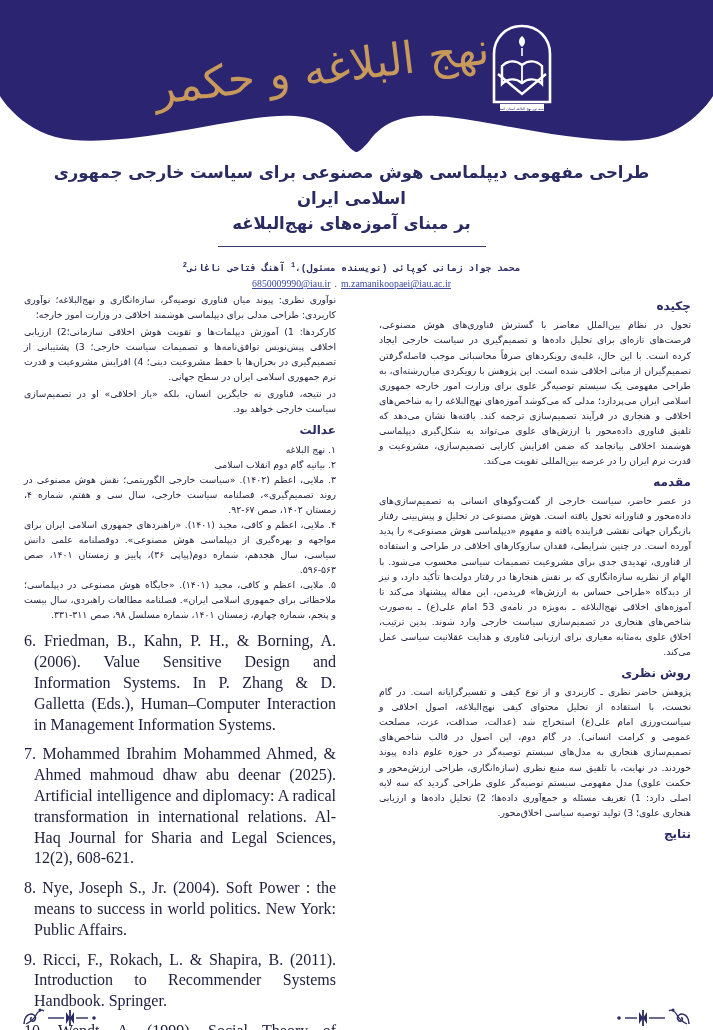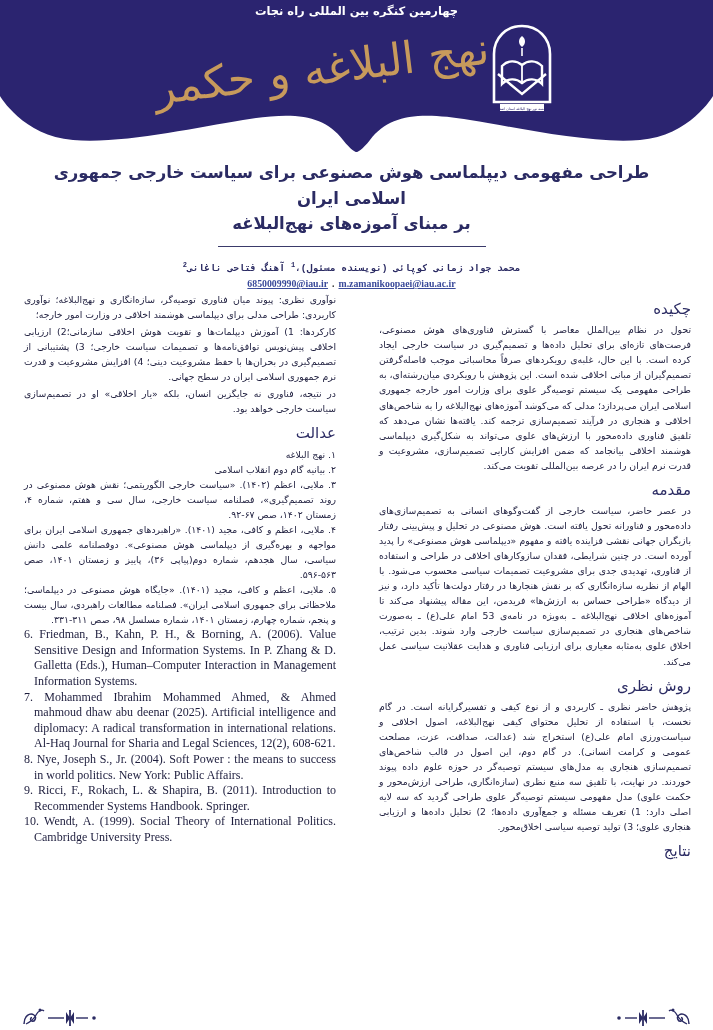--- a/index.html
+++ b/index.html
@@ -96,21 +96,20 @@
     color: #2b2b63;
     direction: rtl;
     font-family: Liberation Mono, monospace;
   }
   .authors sup { font-size: 7px; }
   .emails {
     margin-top: 4px;
     font-size: 9.8px;
     direction: ltr;
     font-family: "Liberation Serif", serif;
-    font-weight: bold;
   }
   .emails a {
     color: #3a4a9a;
     text-decoration: underline;
   }
   .email-sep { color: #333; padding: 0 4px; }
 
   
   .columns {
     position: absolute;
@@ -128,22 +127,22 @@
     text-align: justify;
     text-align-last: right;
     font-size: 9.3px;
     line-height: 1.62;
     color: #1d1d3d;
   }
   .col-right { right: 22px; }
   .col-left  { left: 24px; }
 
   .sec-head {
-    font-size: 15px;
-    font-weight: normal;
+    font-size: 12px;
+    font-weight: bold;
     color: #2b2b63;
     text-align: right;
     text-align-last: right;
     margin: 5px 0 1px 0;
     letter-spacing: -0.2px;
   }
   .para {
     margin: 0 0 2px 0;
   }
   .para.center-last { text-align-last: center; }
@@ -158,23 +157,23 @@
     font-size: 9.3px;
     line-height: 1.62;
     text-indent: 0;
     padding-right: 0;
   }
   .ref-en {
     direction: ltr;
     text-align: justify;
     text-align-last: left;
     font-family: "Liberation Serif", serif;
-    font-size: 12px;
+    font-size: 16px;
     line-height: 1.30;
-    margin: 0 0;
+    margin: 9px 0;
     padding-left: 10px;
     text-indent: -10px;
   }
 
   
   .flourish {
     position: absolute;
     bottom: 2px;
     width: 110px;
     height: 26px;
@@ -192,21 +191,20 @@
              C713,96 690,136 640,140
              C590,144 520,128 470,120
              C420,112 390,114 370,140
              C362,150 358,152 356.5,152
              C355,152 351,150 343,140
              C323,114 293,112 243,120
              C193,128 123,144 73,140
              C23,136 0,96 0,96 Z" fill="#2b2470"></path>
   </svg>
 
-  <div class="congress-line">چهارمین کنگره بین المللی  راه نجات</div>
 
   <div class="calligraphy">نهج البلاغه و حکمرانی علوی</div>
 
   <svg class="emblem" viewBox="0 0 72 96">
     <path d="M36,4 C52,4 64,16 64,32 V80 H8 V32 C8,16 20,4 36,4 Z" fill="none" stroke="#ffffff" stroke-width="2.6"></path>
     <path d="M36,14 c-4,3 -4,8 0,11 c4,-3 4,-8 0,-11 Z" fill="#ffffff"></path>
     <path d="M36,26 v8" stroke="#ffffff" stroke-width="1.6"></path>
     <path d="M16,44 C22,38 30,38 36,43 C42,38 50,38 56,44
              L56,62 C50,56 42,56 36,61 C30,56 22,56 16,62 Z" fill="none" stroke="#ffffff" stroke-width="2.4"></path>
     <path d="M36,43 V61" stroke="#ffffff" stroke-width="1.8"></path>

